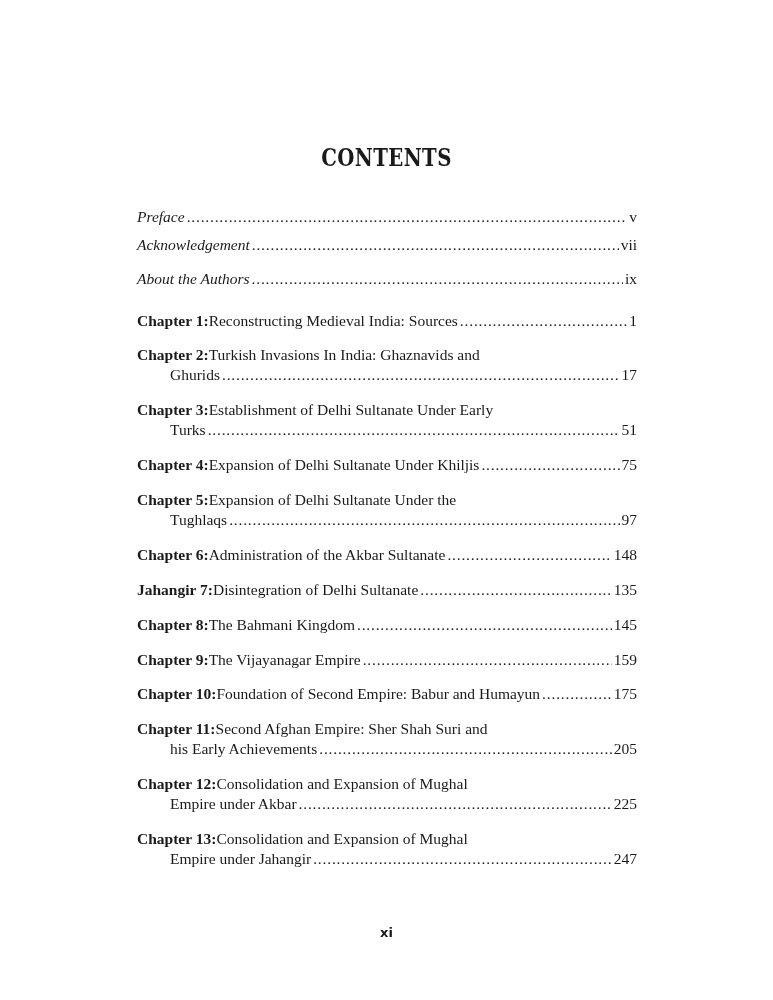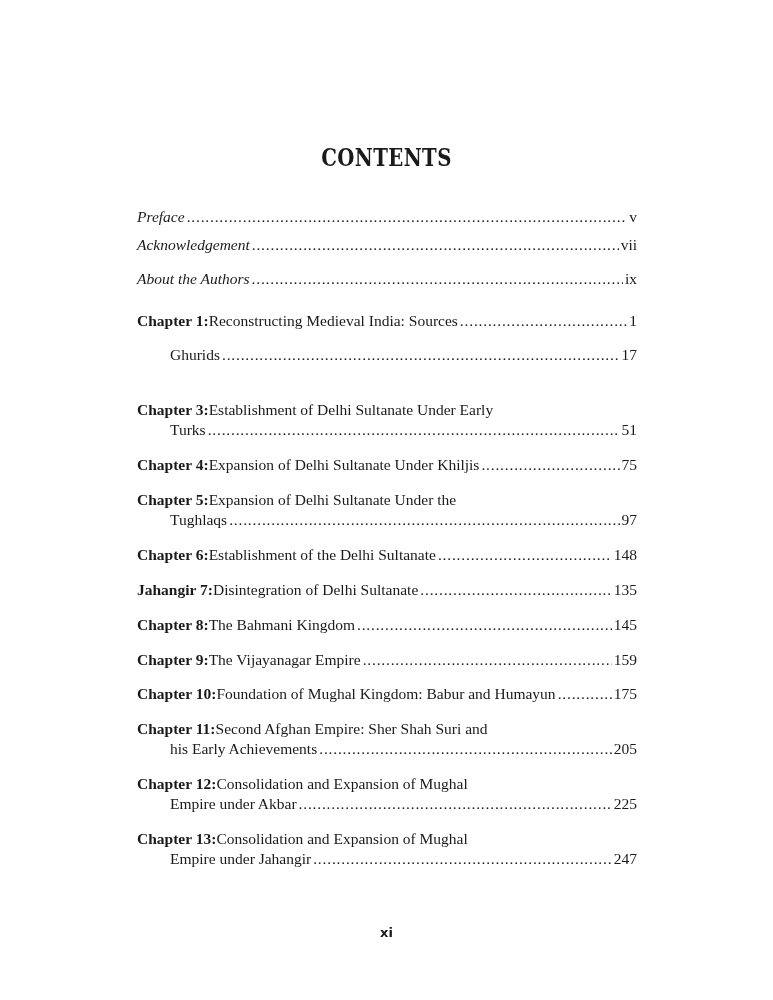--- a/index.html
+++ b/index.html
@@ -52,20 +52,24 @@
   <div class="entry" style="top:311px">
     <div class="line">
       <span class="lbl">Chapter 1:</span>
       <span class="txt">Reconstructing Medieval India: Sources</span>
       <span class="dots"></span>
       <span class="pg">1</span>
     </div>
   </div>
 
   <div class="entry" style="top:345px">
+    <div class="line">
+      <span class="lbl">Chapter 2:</span>
+      <span class="txt">Turkish Invasions In India: Ghaznavids and</span>
+    </div>
     <div class="line cont">
       <span class="txt">Ghurids</span>
       <span class="dots"></span>
       <span class="pg">17</span>
     </div>
   </div>
 
   <div class="entry" style="top:400px">
     <div class="line">
       <span class="lbl">Chapter 3:</span>
@@ -95,21 +99,21 @@
     <div class="line cont">
       <span class="txt">Tughlaqs</span>
       <span class="dots"></span>
       <span class="pg">97</span>
     </div>
   </div>
 
   <div class="entry" style="top:545px">
     <div class="line">
       <span class="lbl">Chapter 6:</span>
-      <span class="txt">Establishment of the Delhi Sultanate</span>
+      <span class="txt">Administration of the Akbar Sultanate</span>
       <span class="dots"></span>
       <span class="pg">148</span>
     </div>
   </div>
 
   <div class="entry" style="top:580px">
     <div class="line">
       <span class="lbl">Jahangir 7:</span>
       <span class="txt">Disintegration of Delhi Sultanate</span>
       <span class="dots"></span>
@@ -131,21 +135,21 @@
       <span class="lbl">Chapter 9:</span>
       <span class="txt">The Vijayanagar Empire</span>
       <span class="dots"></span>
       <span class="pg">159</span>
     </div>
   </div>
 
   <div class="entry" style="top:684px">
     <div class="line">
       <span class="lbl">Chapter 10:</span>
-      <span class="txt">Foundation of Mughal Kingdom: Babur and Humayun</span>
+      <span class="txt">Foundation of Second Empire: Babur and Humayun</span>
       <span class="dots"></span>
       <span class="pg">175</span>
     </div>
   </div>
 
   <div class="entry" style="top:719px">
     <div class="line">
       <span class="lbl">Chapter 11:</span>
       <span class="txt">Second Afghan Empire: Sher Shah Suri and</span>
     </div>

